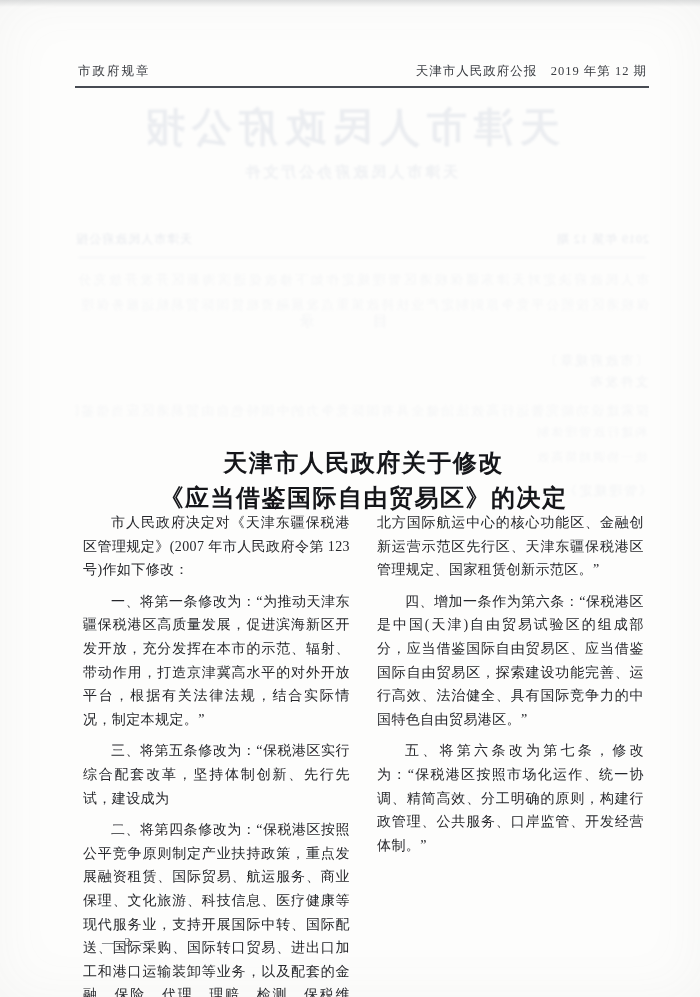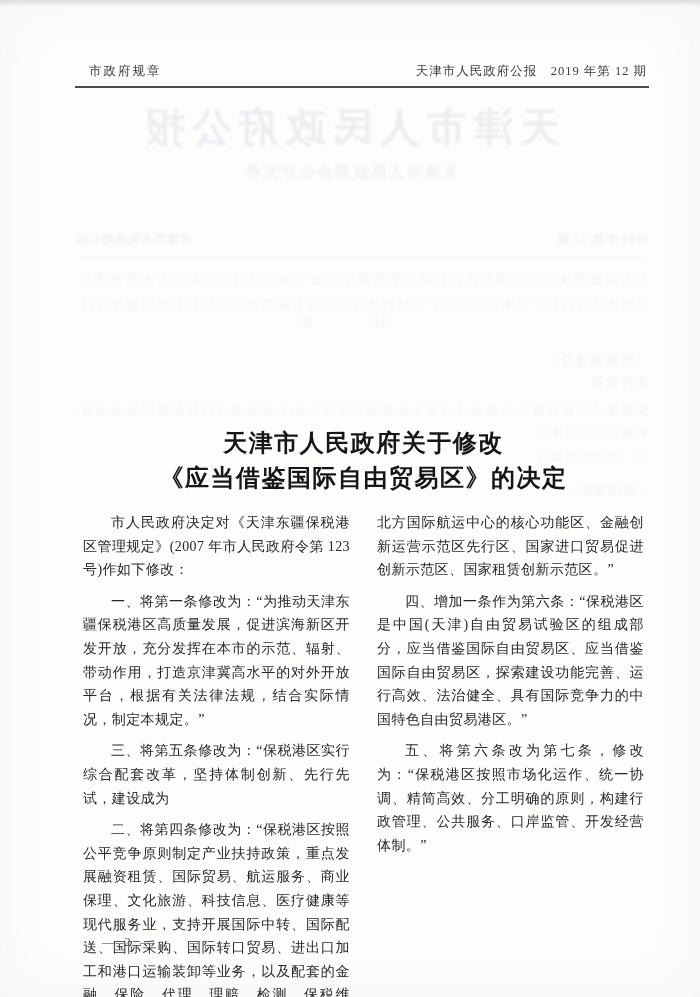--- a/index.html
+++ b/index.html
@@ -16,21 +16,21 @@
     box-shadow: inset 0 0 55px rgba(120,120,115,0.06);
   }
   
   .scan-edge {
     position: absolute; top: 0; left: 0; right: 0; height: 7px;
     background: linear-gradient(to bottom, rgba(90,95,100,0.18), rgba(90,95,100,0));
   }
 
   
   .header-row {
-    position: absolute; top: 63px; left: 89px; right: 53px;
+    position: absolute; top: 63px; left: 78px; right: 53px;
     display: flex; justify-content: space-between; align-items: baseline;
     font-size: 12.5px; color: #3a3d42; letter-spacing: 2px;
   }
   .header-row .right { letter-spacing: 1px; }
   .header-rule {
     position: absolute; top: 86px; left: 75px; width: 574px; height: 0;
     border-top: 2px solid #474b52;
   }
 
   
@@ -51,21 +51,21 @@
   .g-toc      { top: 312px; left: 255px; width: 190px; font-size: 15px; letter-spacing: 58px; opacity: 0.06; text-align: center; text-indent: 58px; }
   .g-fr1      { top: 352px; left: 468px; width: 180px; font-size: 13px; letter-spacing: 2px; opacity: 0.07; }
   .g-fr2      { top: 373px; left: 498px; width: 150px; font-size: 13px; letter-spacing: 2px; opacity: 0.075; }
   .g-line3    { top: 402px; left: 75px; width: 574px; font-size: 13px; letter-spacing: 2px; opacity: 0.05; }
   .g-fr3      { top: 424px; left: 492px; width: 155px; font-size: 12px; letter-spacing: 2px; opacity: 0.05; }
   .g-fr4      { top: 449px; left: 487px; width: 160px; font-size: 12px; letter-spacing: 2px; opacity: 0.05; }
   .g-fr5      { top: 482px; left: 512px; width: 140px; font-size: 13px; letter-spacing: 2px; opacity: 0.065; }
 
   
   .doc-title {
-    position: absolute; top: 426px; left: 75px; width: 577px;
+    position: absolute; top: 446px; left: 75px; width: 577px;
     text-align: center; font-weight: bold; color: #15161a;
     font-size: 24px; line-height: 35px; letter-spacing: 1.5px;
   }
 
   
   .columns {
     position: absolute; top: 503px; left: 75px; width: 577px;
     display: flex; justify-content: space-between;
   }
   .col {
@@ -119,21 +119,21 @@
   </div>
 
   <div class="columns">
     <div class="col">
       <p>市人民政府决定对《天津东疆保税港区管理规定》(2007 年市人民政府令第 123 号)作如下修改：</p>
       <p>一、将第一条修改为：“为推动天津东疆保税港区高质量发展，促进滨海新区开发开放，充分发挥在本市的示范、辐射、带动作用，打造京津冀高水平的对外开放平台，根据有关法律法规，结合实际情况，制定本规定。”</p>
       <p>三、将第五条修改为：“保税港区实行综合配套改革，坚持体制创新、先行先试，建设成为</p>
       <p>二、将第四条修改为：“保税港区按照公平竞争原则制定产业扶持政策，重点发展融资租赁、国际贸易、航运服务、商业保理、文化旅游、科技信息、医疗健康等现代服务业，支持开展国际中转、国际配送、国际采购、国际转口贸易、进出口加工和港口运输装卸等业务，以及配套的金融、保险、代理、理赔、检测、保税维修、进出口商品展示等业务。”</p>
     </div>
     <div class="col">
-      <p class="cont">北方国际航运中心的核心功能区、金融创新运营示范区先行区、国家进口贸易促进创新示范区、国家租赁创新示范区。”</p>
+      <p class="cont">北方国际航运中心的核心功能区、金融创新运营示范区先行区、天津东疆保税港区管理规定、国家租赁创新示范区。”</p>
       <p>四、增加一条作为第六条：“保税港区是中国(天津)自由贸易试验区的组成部分，应当借鉴国际自由贸易区、应当借鉴国际自由贸易区，探索建设功能完善、运行高效、法治健全、具有国际竞争力的中国特色自由贸易港区。”</p>
       <p>五、将第六条改为第七条，修改为：“保税港区按照市场化运作、统一协调、精简高效、分工明确的原则，构建行政管理、公共服务、口岸监管、开发经营体制。”</p>
     </div>
   </div>
 
   <div class="page-number">— 2 —</div>
 
 </div>
 
 </body></html>

